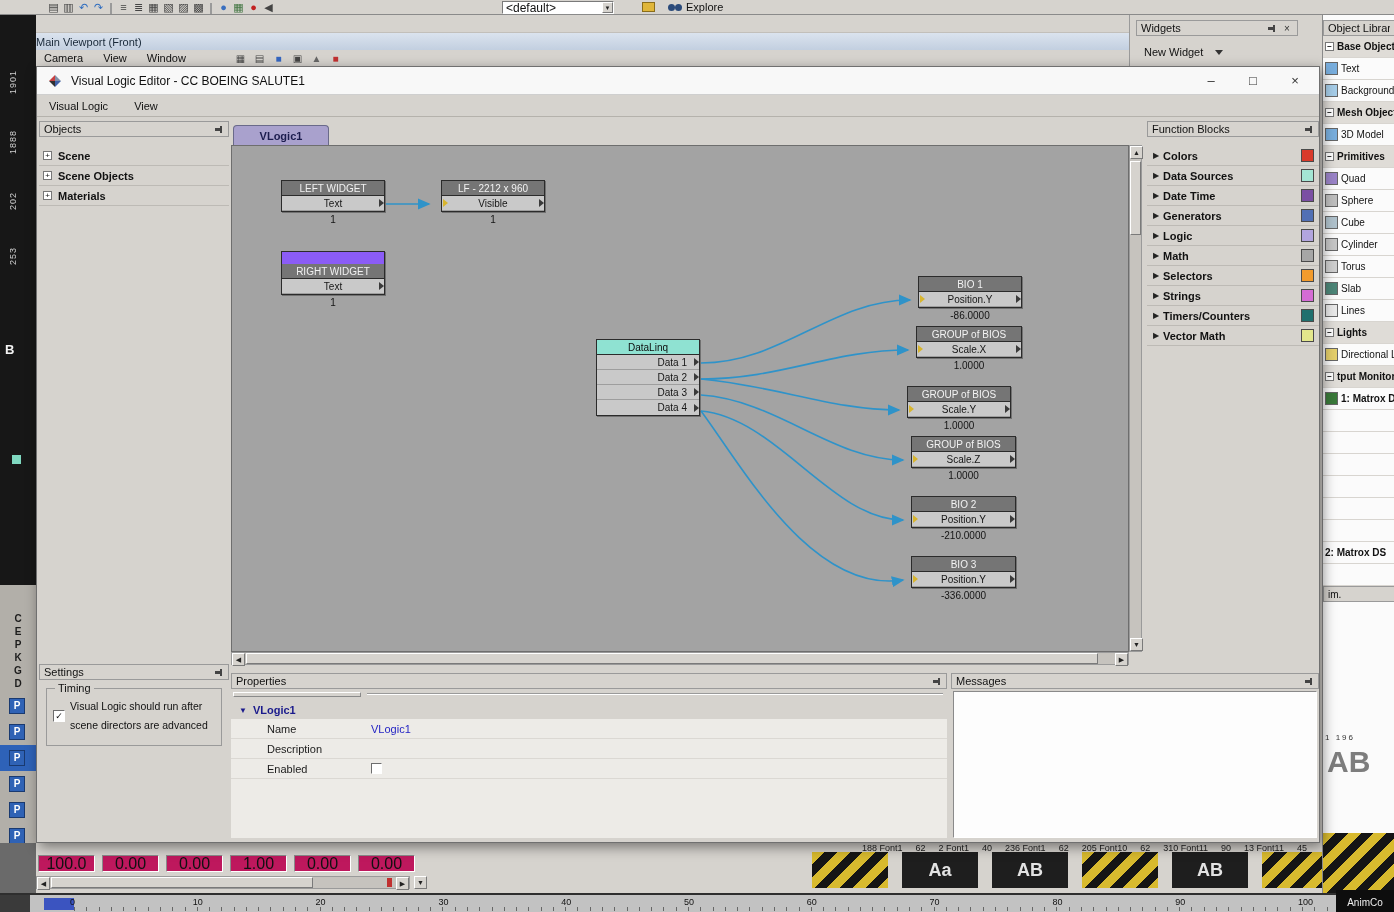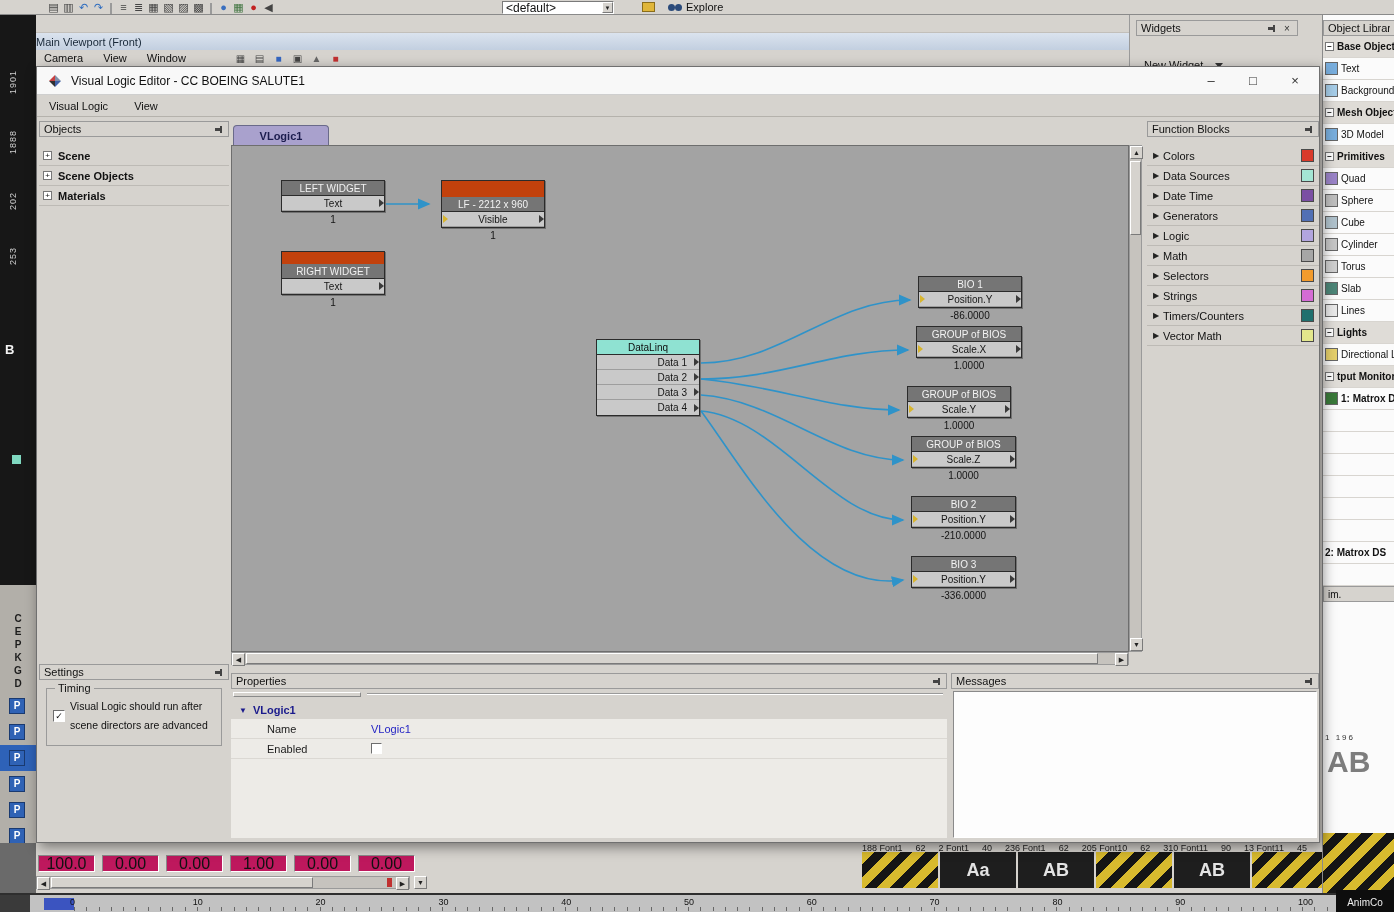--- a/index.html
+++ b/index.html
@@ -46,21 +46,21 @@
   .vp-ic{width:13px;height:13px;font-size:10px;line-height:13px;text-align:center}
 
   
   .widgets{position:absolute;left:1136px;top:15px;width:162px;height:51px;background:#d6d3ce}
   .phead{height:16px;background:#d6d3ce;border:1px solid #9a9a9a;display:flex;align-items:center;padding:0 4px;font-size:11px}
   .phead .t{flex:1;white-space:nowrap;overflow:hidden}
   .pin{width:9px;height:9px;position:relative;display:inline-block}
   .pin::before{content:"";position:absolute;left:0;top:3px;width:5px;height:3px;background:#444}
   .pin::after{content:"";position:absolute;left:5px;top:1px;width:2px;height:7px;background:#444}
   .xbtn{width:12px;text-align:center;font-size:10px;color:#333;margin-left:4px}
-  .neww{display:flex;align-items:center;gap:12px;height:18px;margin-top:20px;padding-left:8px}
+  .neww{display:flex;align-items:center;gap:12px;height:18px;margin-top:7px;padding-left:8px}
   .dd-arr{width:0;height:0;border-left:4px solid transparent;border-right:4px solid transparent;border-top:5px solid #333}
 
   
   .library{position:absolute;left:1322px;top:15px;width:72px;height:878px;background:#fbfbfb;border-left:1px solid #8a8a8a}
   .lib-head{position:absolute;left:0;top:5px;width:72px}
   .lib-list{position:absolute;left:0;top:21px;width:72px}
   .lib-row{height:22px;display:flex;align-items:center;gap:3px;padding-left:2px;border-bottom:1px solid #d8d5d0;background:#fbfbfb;overflow:hidden;white-space:nowrap}
   .lib-row[data-kind="group"]{font-weight:bold;background:#dfdcd7}
   .lib-row[data-kind="monitor"]{font-weight:bold}
   .lib-exp{width:9px;height:9px;border:1px solid #777;background:#fff;font-size:8px;line-height:7px;text-align:center;flex:0 0 auto}
@@ -77,21 +77,21 @@
   .fields{position:absolute;left:2px;top:12px;display:flex;gap:7px}
   .numfield{width:57px;height:17px;border:1px solid;border-color:#8a8a8a #fff #fff #8a8a8a;background:#be185d;display:flex;align-items:center;justify-content:center;font-size:16px}
   .bz-hscroll{position:absolute;left:0px;top:33px;width:374px;height:13px;display:flex;background:#c6c3be;border:1px solid #9a9a9a}
   .sbtn{width:13px;height:13px;font-size:7px;line-height:11px;text-align:center;background:#d6d3ce;border:1px solid;border-color:#fff #7a7a7a #7a7a7a #fff;color:#222;flex:0 0 auto}
   .strack{flex:1;position:relative}
   .sthumb{position:absolute;background:#d6d3ce;border:1px solid;border-color:#fff #7a7a7a #7a7a7a #fff}
   .sthumb.bz{top:0;bottom:0;left:1px;width:262px}
   .red-tick{position:absolute;right:4px;top:1px;width:5px;height:9px;background:#c03030}
   .bz-mini{position:absolute;left:378px;top:33px}
   .font-labels{position:absolute;left:826px;top:0;width:460px;display:flex;gap:13px;font-size:9px;color:#1c1c1c;white-space:nowrap;overflow:hidden}
-  .tiles{position:absolute;left:826px;top:9px;display:flex;gap:2px}
+  .tiles{position:absolute;left:776px;top:9px;display:flex;gap:14px}
   .tile{width:76px;height:36px;background:#1e1e1e;color:#e3e3e3;display:flex;align-items:center;justify-content:center;font-weight:bold;font-size:18px}
   .tile[data-kind="stripes"]{background:repeating-linear-gradient(135deg,#d8ba2e 0 9px,#151515 9px 18px)}
 
   
   .ruler{position:absolute;left:0;top:893px;width:1394px;height:19px;background:#c2c2c2;border-top:2px solid #2e2e2e;z-index:6}
   .ruler-left{position:absolute;left:0;top:0;width:30px;height:19px;background:#3a3a3a}
   .ruler-marker{position:absolute;left:44px;top:3px;width:30px;height:12px;background:#3b54c0}
   .ruler-ticks{position:absolute;left:70px;top:2px;display:flex}
   .tick{width:122.8px;font-size:9px;color:#111}
   .ruler::after{content:"";position:absolute;left:74px;right:62px;bottom:1px;height:4px;background:repeating-linear-gradient(90deg,#666 0 1px,transparent 1px 12.28px)}
@@ -112,39 +112,39 @@
   .tree-row{height:20px;display:flex;align-items:center;gap:6px;padding-left:4px;border-bottom:1px solid #bdbab5}
   .exp{width:9px;height:9px;border:1px solid #777;background:#fff;font-size:8px;line-height:7px;text-align:center;flex:0 0 auto}
   .tree-label{font-weight:bold;font-size:11px}
 
   .tab{position:absolute;left:196px;top:58px;width:96px;height:20px;border:1px solid #6a6a8a;border-bottom:none;border-radius:4px 4px 0 0;display:flex;align-items:center;justify-content:center}
   .tab span{font-size:11px;font-weight:bold;color:#1c1c4e}
 
   .canvas{position:absolute;left:194px;top:78px;width:898px;height:507px;background:#a3a3a3;border:1px solid #6e6e6e;overflow:hidden}
   .wires{position:absolute;left:0;top:0;pointer-events:none}
 
-  .node{position:absolute;border:1px solid #2b2b2b;background:#c2410c;box-shadow:1px 1px 0 rgba(0,0,0,.3)}
+  .node{position:absolute;border:1px solid #2b2b2b;background:#8b5cf6;box-shadow:1px 1px 0 rgba(0,0,0,.3)}
   .node .hd{height:15px;color:#f2f2f2;font-size:10px;text-align:center;line-height:15px;border-bottom:1px solid #2b2b2b;white-space:nowrap;overflow:hidden}
   .node .row{position:relative;height:15px;line-height:15px;font-size:10px;text-align:center;background:#c9c9c9;border-bottom:1px solid #9e9e9e;color:#161616}
   .node .row:last-child{border-bottom:none}
   .node .val{position:absolute;top:100%;left:0;right:0;text-align:center;font-size:10px;color:#141414;margin-top:3px}
   .oc{position:absolute;right:0;top:50%;transform:translateY(-50%);width:0;height:0;border-left:5px solid #3a3a3a;border-top:4px solid transparent;border-bottom:4px solid transparent}
   .ic{position:absolute;left:1px;top:50%;transform:translateY(-50%);width:0;height:0;border-left:5px solid #d8b52e;border-top:4px solid transparent;border-bottom:4px solid transparent}
   .node.dl .hd{color:#0d0d0d}
   .node.dl .row{text-align:right;padding-right:12px}
 
   .vscroll{position:absolute;left:1092px;top:78px;width:13px;height:507px;display:flex;flex-direction:column;background:#c6c3be;border:1px solid #9a9a9a}
   .sthumb.v{left:0;right:0;top:2px;height:74px}
   .hscroll{position:absolute;left:194px;top:585px;width:898px;height:13px;display:flex;background:#c6c3be;border:1px solid #9a9a9a}
   .sthumb.h{top:0;bottom:0;left:1px;width:852px}
 
   .fb-list{margin-top:9px}
   .fb-row{position:relative;height:20px;display:flex;align-items:center;border-bottom:1px solid #bdbab5;padding-left:6px}
   .fb-arrow{font-size:8px;color:#222;width:10px}
-  .fb-label{font-weight:normal;font-size:11px}
+  .fb-label{font-weight:bold;font-size:11px}
   .fb-swatch{position:absolute;right:5px;top:3px;width:13px;height:13px;border:1px solid #4a4a4a;background:#999}
 
   .grpbox{position:absolute;left:7px;top:24px;width:176px;height:58px;border:1px solid #9a9a9a;padding:8px 4px 4px 6px}
   .grpbox .legend{position:absolute;left:8px;top:-7px;background:#d6d3ce;padding:0 3px;font-size:11px}
   .cb{width:12px;height:12px;background:#fff;border:1px solid;border-color:#6d6d6d #fff #fff #6d6d6d;display:flex;align-items:center;justify-content:center;font-size:9px;color:#111;flex:0 0 auto}
   .grp-inner{display:flex;gap:5px;align-items:center}
   .grp-label{font-size:10.5px;line-height:19px;width:150px}
 
   .prop-split{position:absolute;left:0;top:17px;width:716px;height:9px}
   .split-handle{position:absolute;left:2px;top:2px;width:128px;height:5px;background:#d6d3ce;border:1px solid;border-color:#fff #8a8a8a #8a8a8a #fff}
@@ -553,21 +553,21 @@
       <div class="node" style="left:49px;top:34px;width:104px">
         <div class="hd" style="background: rgb(117, 117, 117);">LEFT WIDGET</div>
         <div class="row">
           <span>Text</span>
           <span class="oc"></span>
         </div>
         <div class="val">1</div>
       </div>
 
       <div class="node" style="left:209px;top:34px;width:104px">
-        <div class="hd" style="background: rgb(117, 117, 117); margin-top: 16px;">LF - 2212 x 960</div>
+        <div class="hd" style="background: rgb(117, 117, 117);">LF - 2212 x 960</div>
         <div class="row">
           <span class="ic"></span>
           <span>Visible</span>
           <span class="oc"></span>
         </div>
         <div class="val">1</div>
       </div>
 
       <div class="node" style="left:49px;top:105px;width:104px">
         <div class="hd" style="background: rgb(117, 117, 117); margin-top: 12px;">RIGHT WIDGET</div>
@@ -773,20 +773,24 @@
         <div class="split-groove"></div>
       </div>
       <div class="prop-group">
         <span class="ga">▼</span>
         <span class="gl">VLogic1</span>
       </div>
       <div class="prop-rows">
         <div class="prop-row">
           <span class="lbl">Name</span>
           <span style="color: rgb(36, 36, 196);">VLogic1</span>
+        </div>
+        <div class="prop-row">
+          <span class="lbl">Description</span>
+          <span></span>
         </div>
         <div class="prop-row">
           <span class="lbl">Enabled</span>
           <span class="cb" style="width:11px;height:11px"></span>
         </div>
       </div>
     </div>
 
     <div class="pnl" style="left:914px;top:606px;width:368px;height:167px">
       <div class="phead">

